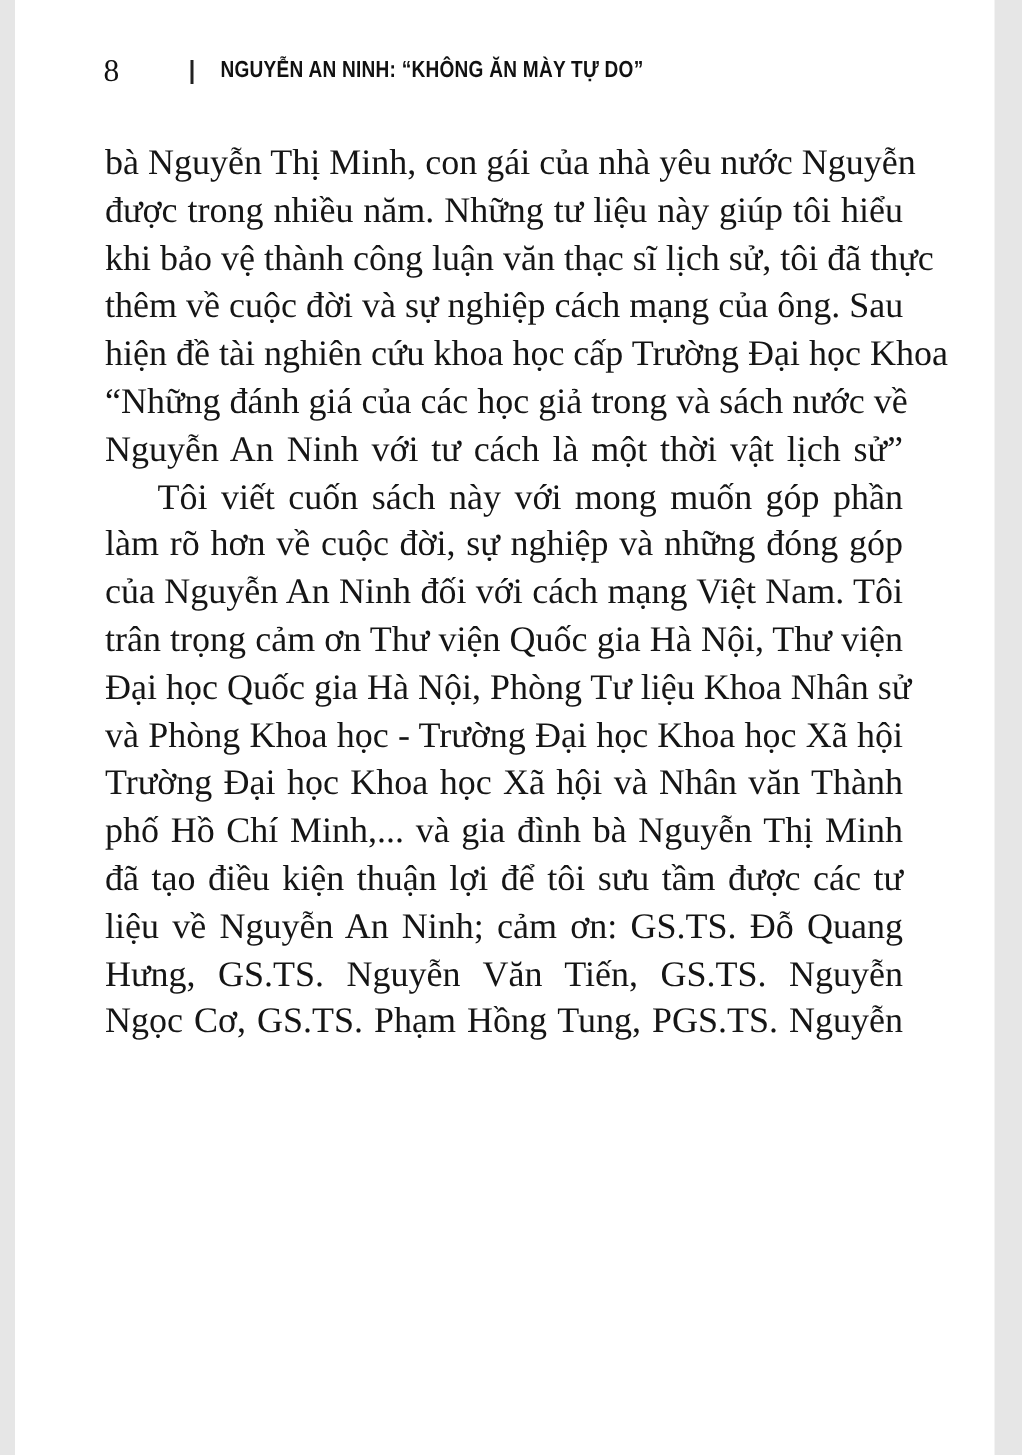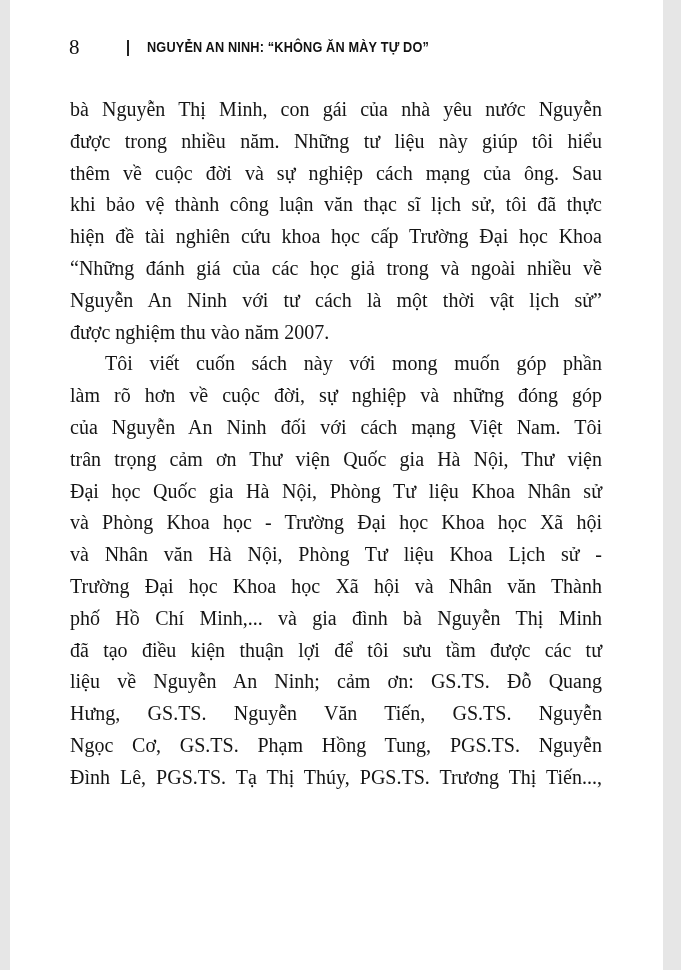--- a/index.html
+++ b/index.html
@@ -33,21 +33,21 @@
       font-weight: bold; font-size: 15.5px; color: #111;
       line-height: 24px;
       transform: scaleX(0.82); transform-origin: left center;
       letter-spacing: 0.2px;
       white-space: nowrap;
     }
     .body-text {
       position: absolute; left: 60px; top: 94px;
       width: 532px;
       font-family: "Liberation Serif", serif;
-      font-size: 20px; color: #151515;
+      font-size: 24px; color: #151515;
       line-height: 31.8px;
     }
     .line {
       display: block;
       text-align: justify;
       text-align-last: justify;
       white-space: nowrap;
       height: 31.8px;
     }
     .line.last { text-align-last: left; }
@@ -59,34 +59,31 @@
 <div class="page">
   <div class="running-head">
     <span class="page-number">8</span>
     <span class="head-sep"></span>
     <span class="book-title">NGUYỄN AN NINH: “KHÔNG ĂN MÀY TỰ DO”</span>
   </div>
 
   <div class="body-text">
     <span class="line">bà Nguyễn Thị Minh, con gái của nhà yêu nước Nguyễn</span>
     <span class="line">được trong nhiều năm. Những tư liệu này giúp tôi hiểu</span>
+    <span class="line">khi bảo vệ thành công luận văn thạc sĩ lịch sử, tôi đã thực</span>
     <span class="line">thêm về cuộc đời và sự nghiệp cách mạng của ông. Sau</span>
-    <span class="line">khi bảo vệ thành công luận văn thạc sĩ lịch sử, tôi đã thực</span>
     <span class="line">hiện đề tài nghiên cứu khoa học cấp Trường Đại học Khoa</span>
-    <span class="line">“Những đánh giá của các học giả trong và ngoài nhiều về</span>
+    <span class="line">“Những đánh giá của các học giả trong và sách nước về</span>
     <span class="line">Nguyễn An Ninh với tư cách là một thời vật lịch sử”</span>
-    <span class="line last">được nghiệm thu vào năm 2007.</span>
     <span class="line indent">Tôi viết cuốn sách này với mong muốn góp phần</span>
     <span class="line">làm rõ hơn về cuộc đời, sự nghiệp và những đóng góp</span>
     <span class="line">của Nguyễn An Ninh đối với cách mạng Việt Nam. Tôi</span>
     <span class="line">trân trọng cảm ơn Thư viện Quốc gia Hà Nội, Thư viện</span>
     <span class="line">Đại học Quốc gia Hà Nội, Phòng Tư liệu Khoa Nhân sử</span>
     <span class="line">và Phòng Khoa học - Trường Đại học Khoa học Xã hội</span>
-    <span class="line">và Nhân văn Hà Nội, Phòng Tư liệu Khoa Lịch sử -</span>
     <span class="line">Trường Đại học Khoa học Xã hội và Nhân văn Thành</span>
     <span class="line">phố Hồ Chí Minh,... và gia đình bà Nguyễn Thị Minh</span>
     <span class="line">đã tạo điều kiện thuận lợi để tôi sưu tầm được các tư</span>
     <span class="line">liệu về Nguyễn An Ninh; cảm ơn: GS.TS. Đỗ Quang</span>
     <span class="line">Hưng, GS.TS. Nguyễn Văn Tiến, GS.TS. Nguyễn</span>
     <span class="line">Ngọc Cơ, GS.TS. Phạm Hồng Tung, PGS.TS. Nguyễn</span>
-    <span class="line">Đình Lê, PGS.TS. Tạ Thị Thúy, PGS.TS. Trương Thị Tiến...,</span>
   </div>
 </div>
 
 </body></html>

